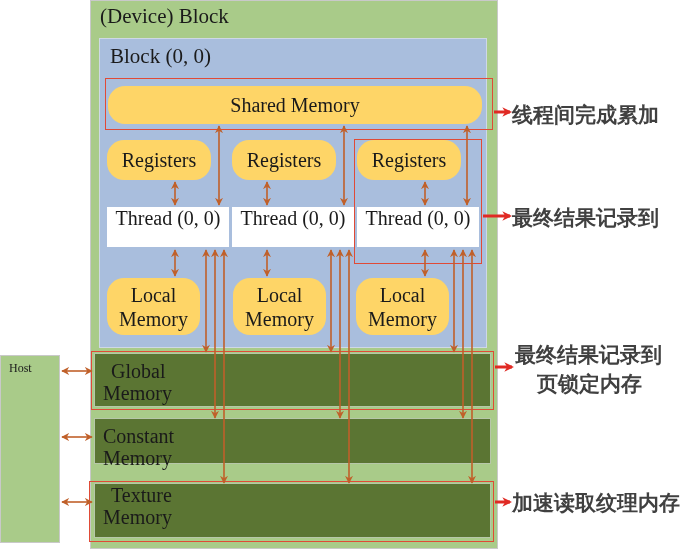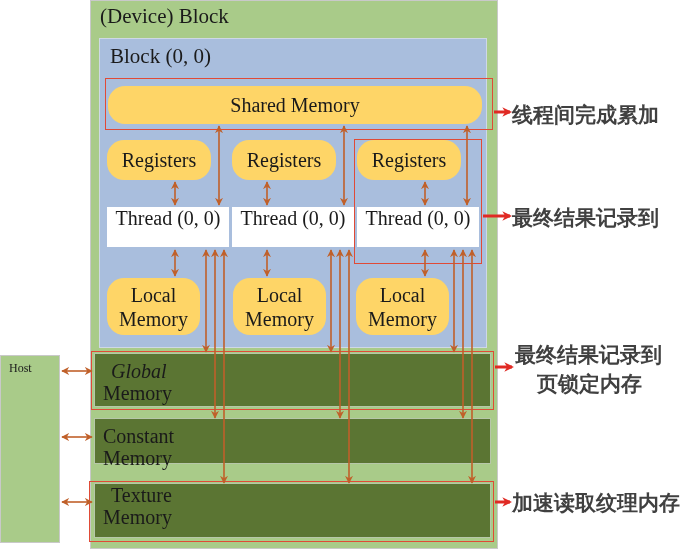--- a/index.html
+++ b/index.html
@@ -58,21 +58,21 @@
 <div class="abs yellow" style="left:233px;top:278px;width:93px;height:57px;flex-direction:column;">
   <span>Local</span>
   <span>Memory</span>
 </div>
 <div class="abs yellow" style="left:356px;top:278px;width:93px;height:57px;flex-direction:column;">
   <span>Local</span>
   <span>Memory</span>
 </div>
 
 <div class="abs green" style="left:94px;top:353px;width:397px;height:54px;padding-top:6px;">
-  <div style="padding-left:8px;font-style:italic;">Global</div>
+  <div style="padding-left:8px;">Global</div>
   <div>Memory</div>
 </div>
 <div class="abs green" style="left:94px;top:418px;width:397px;height:46px;padding-top:6px;">
   <div>Constant</div>
   <div>Memory</div>
 </div>
 <div class="abs green" style="left:94px;top:483px;width:397px;height:55px;">
   <div style="padding-left:8px;">Texture</div>
   <div>Memory</div>
 </div>

